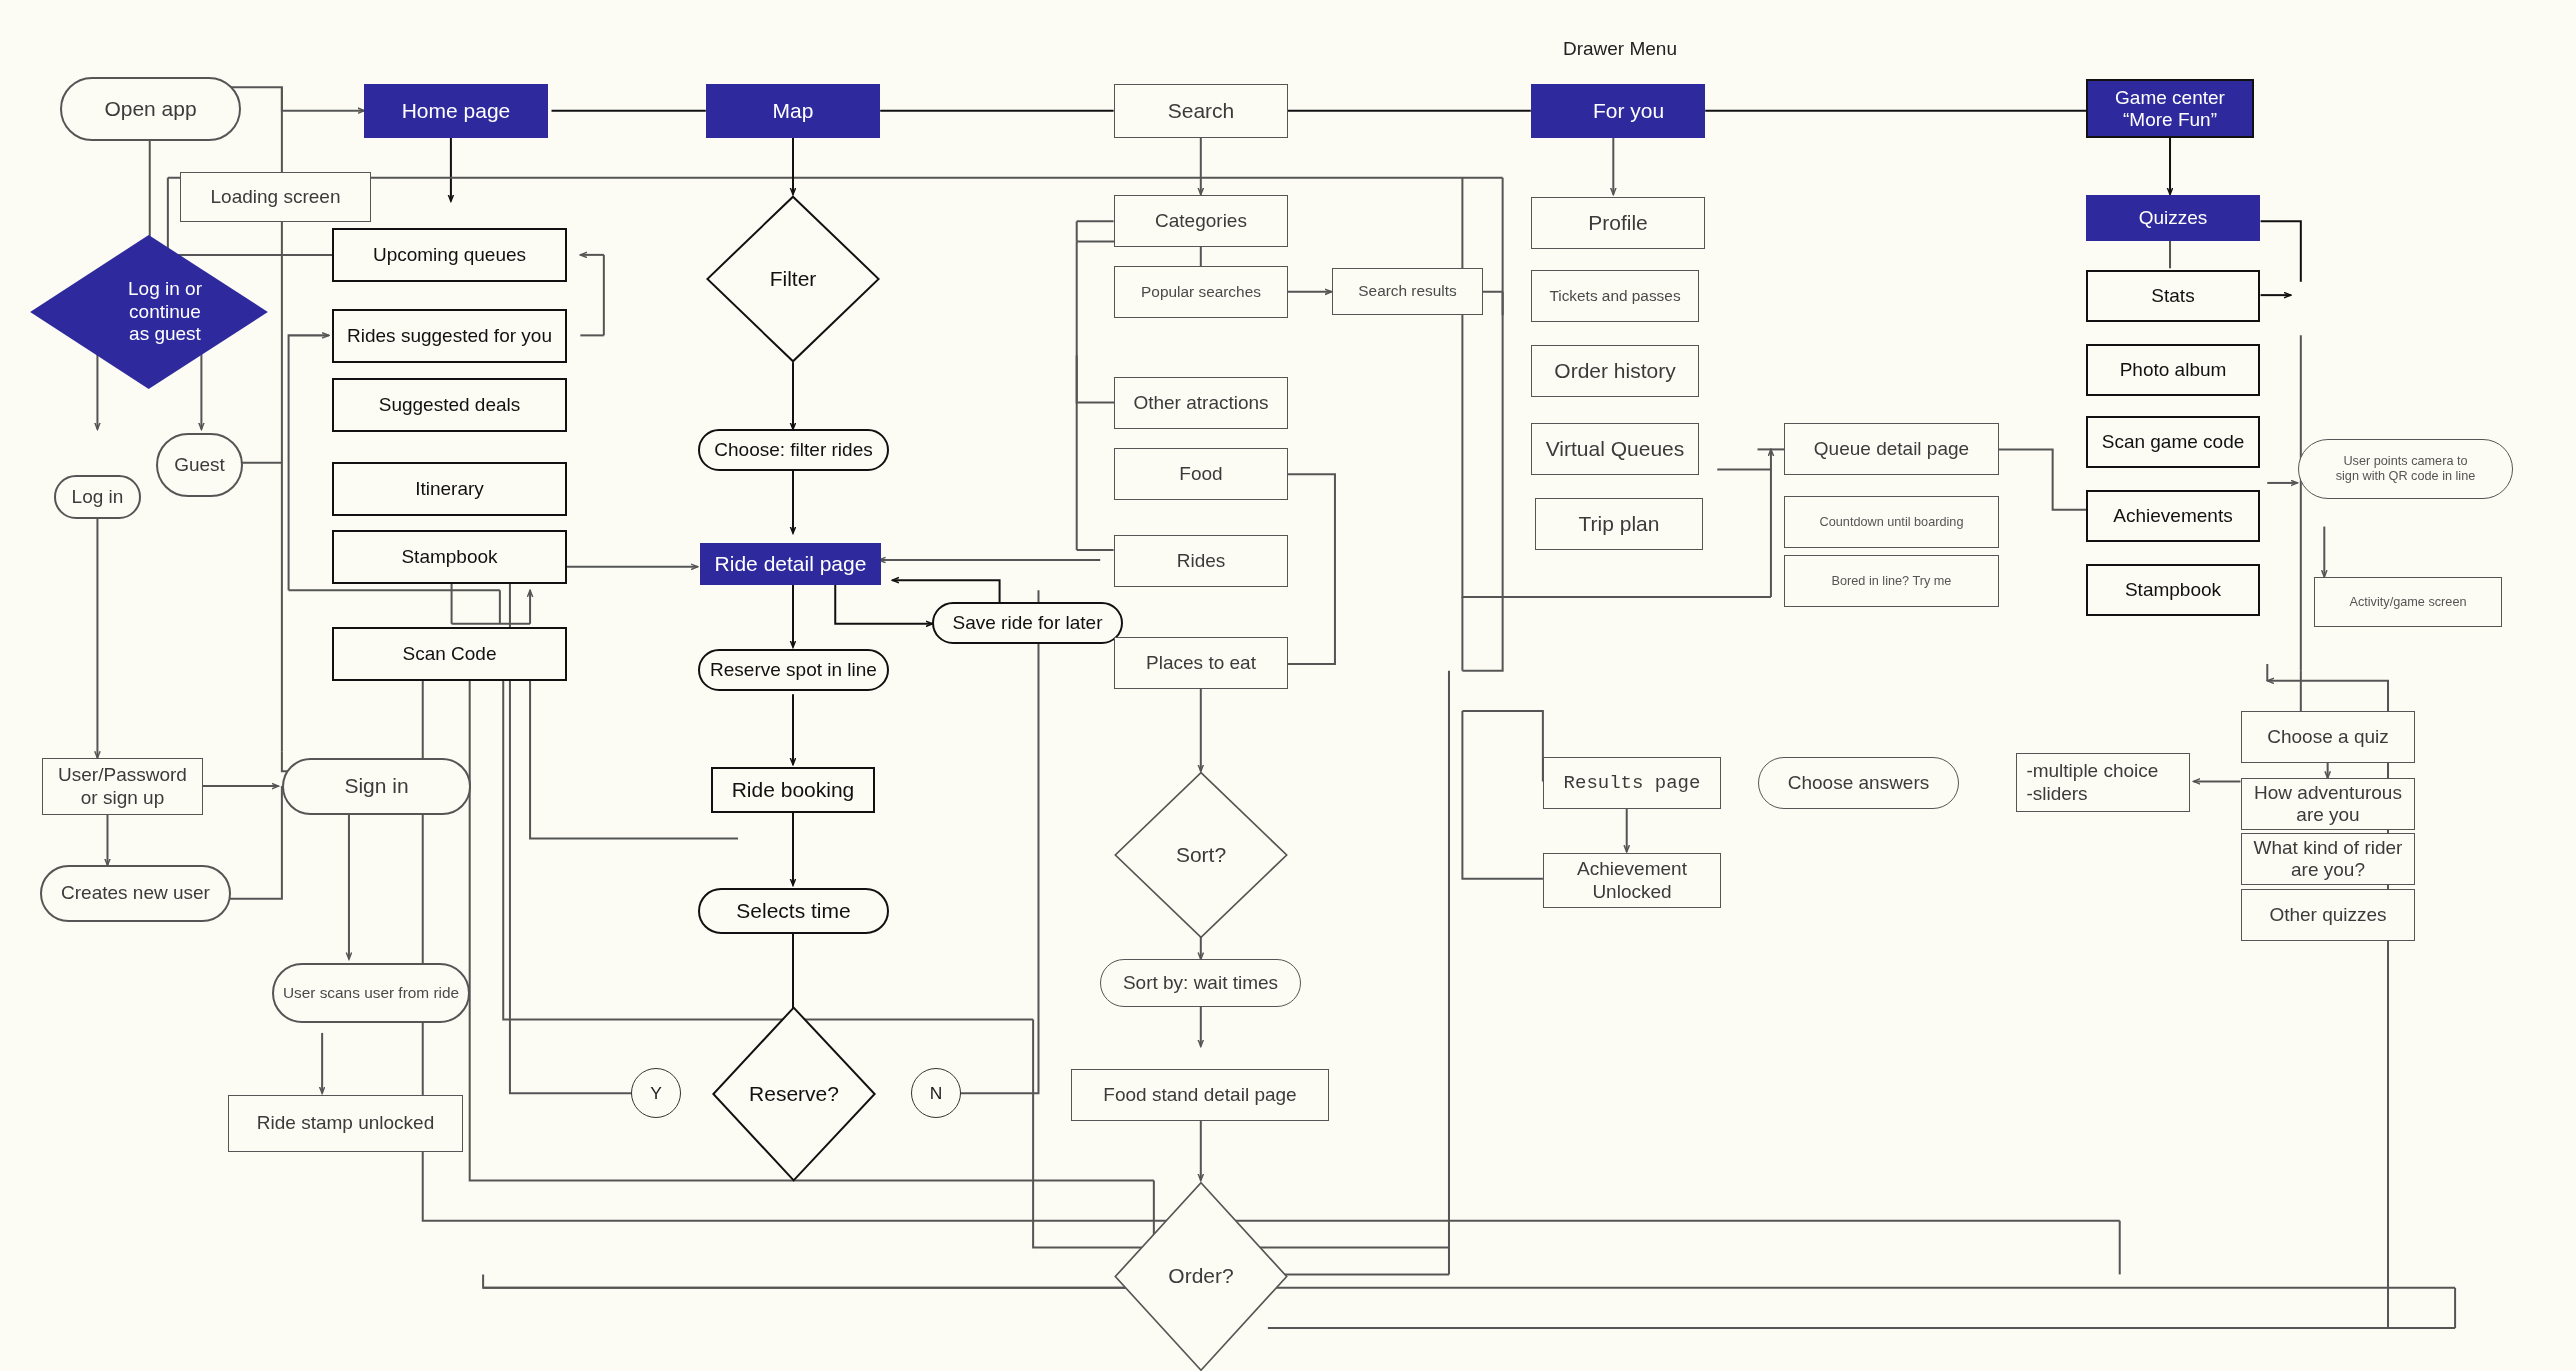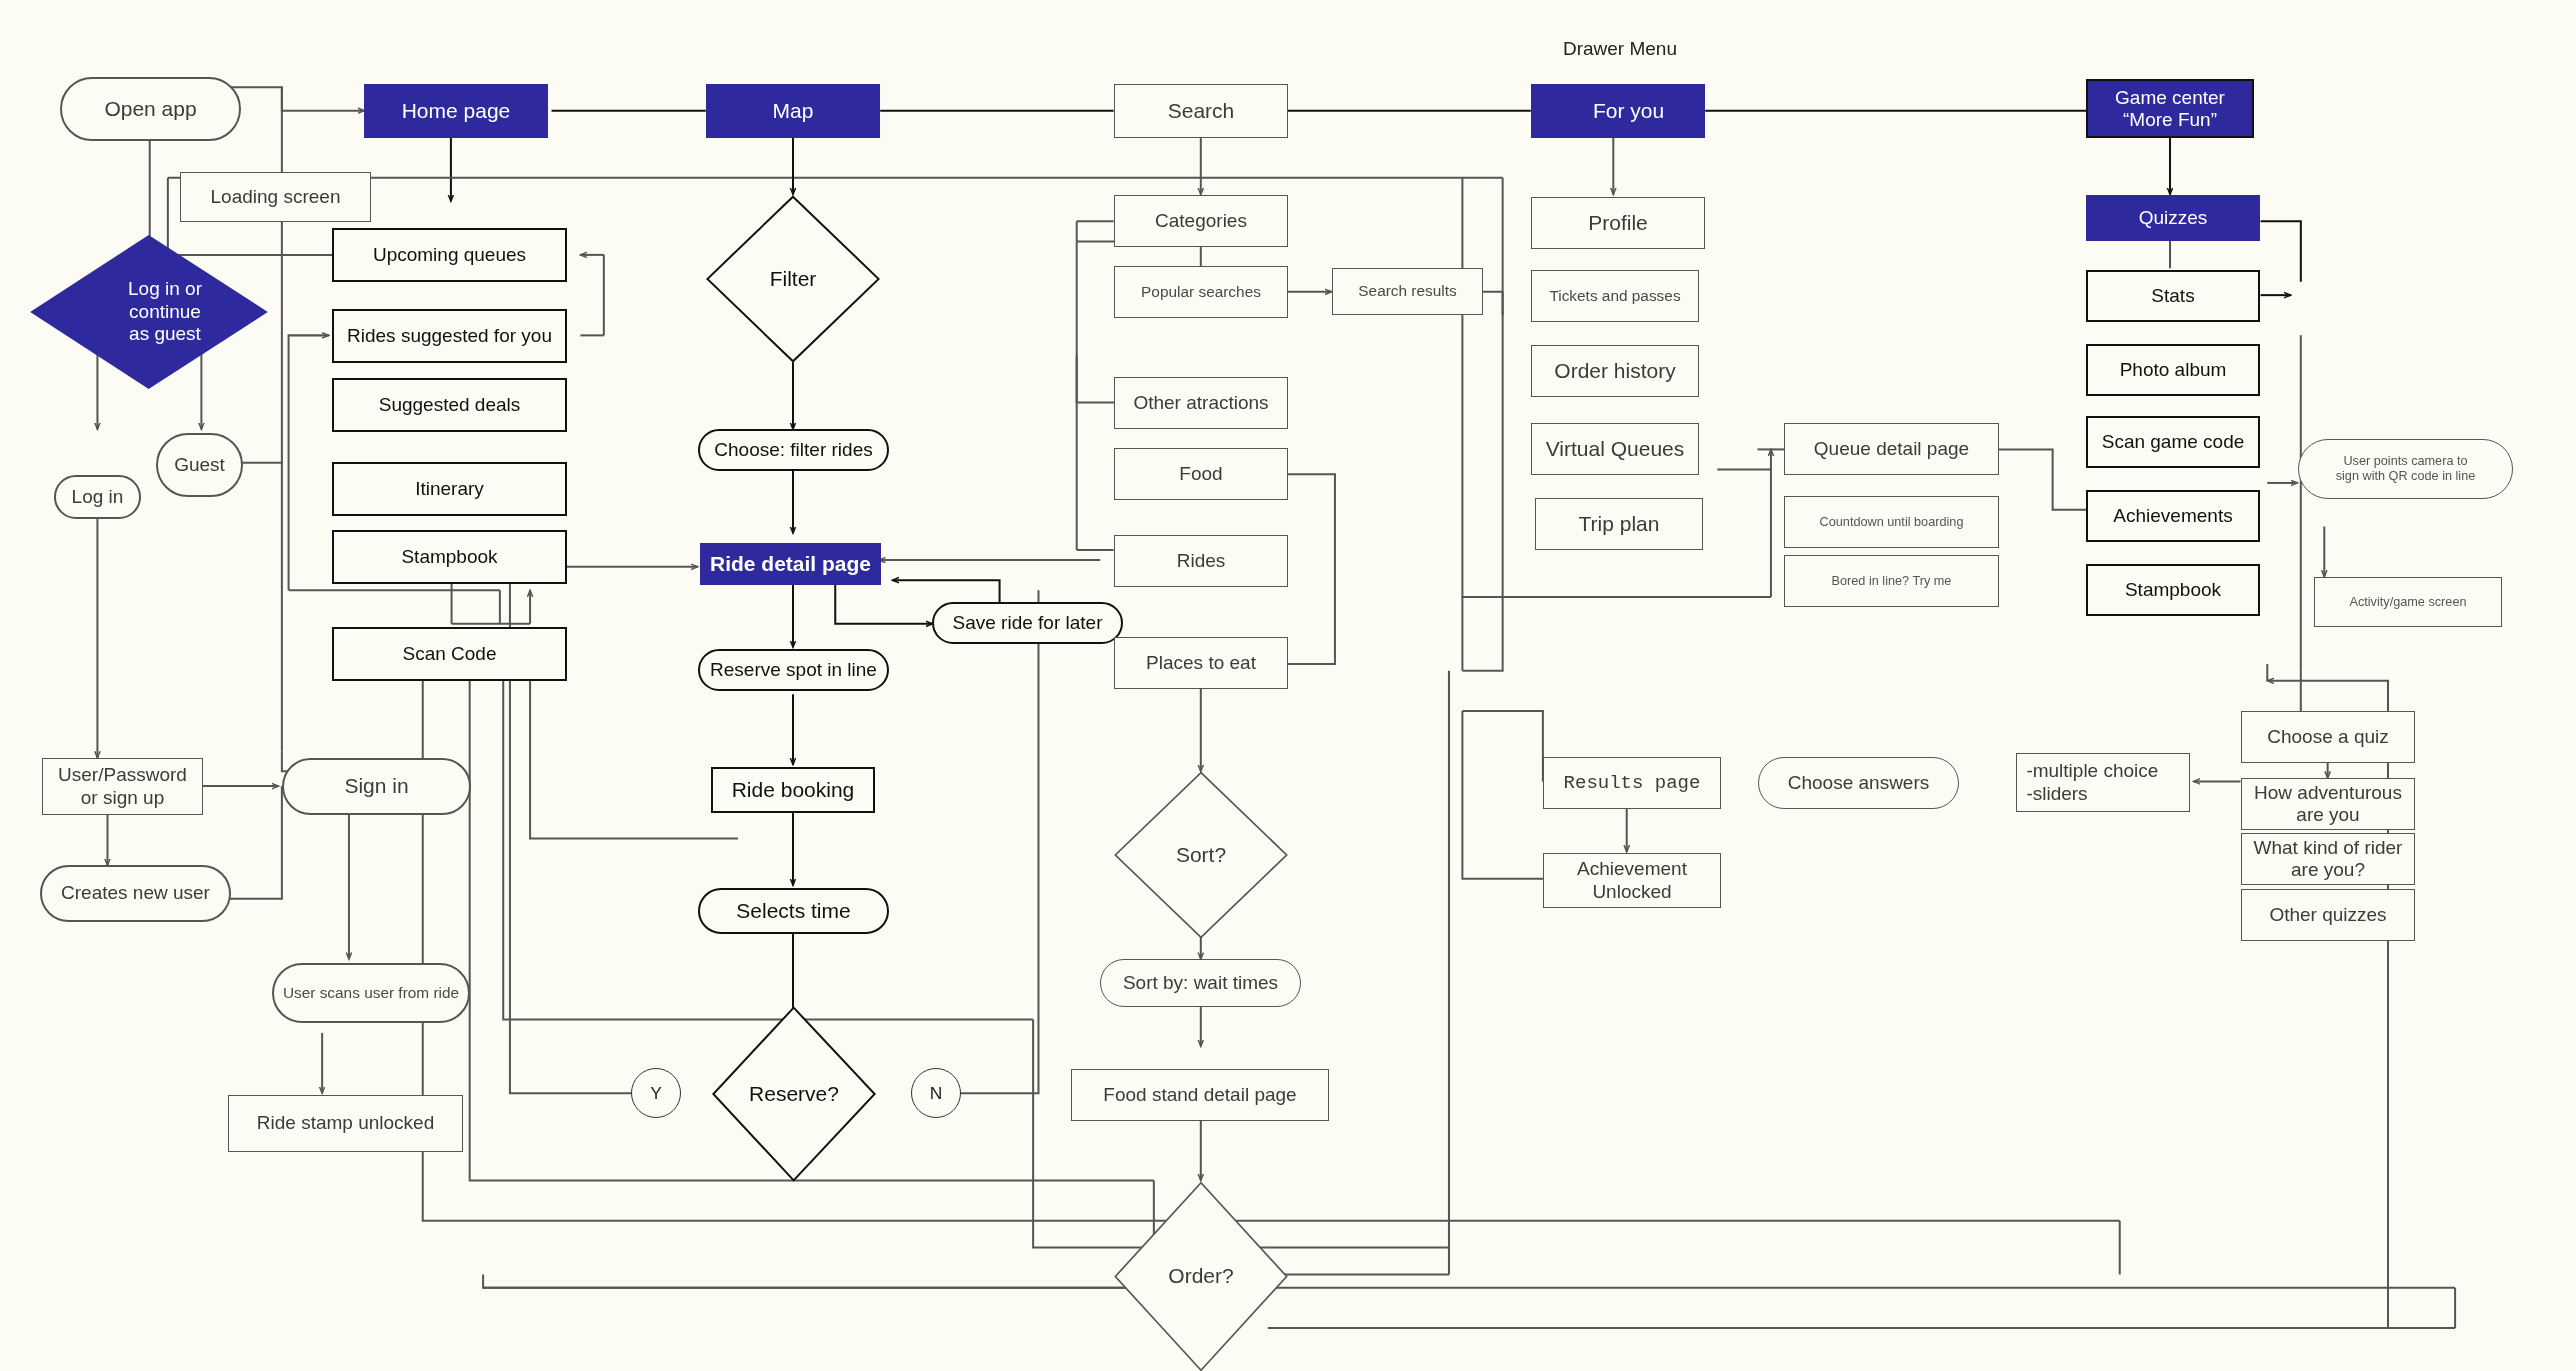--- a/index.html
+++ b/index.html
@@ -267,21 +267,21 @@
     <svg width="174" height="168" viewBox="0 0 260 250">
       <polygon points="130,2 258,125 130,248 2,125" fill="#fcfcf4" stroke="#111" stroke-width="3"></polygon>
     </svg>
     <div class="diamond-label lg" style="color:#111;">Filter</div>
   </div>
 
   <div class="node pill md dark" style="left:698px;top:429px;width:191px;height:42px;">
     <span>Choose: filter rides</span>
   </div>
 
-  <div class="node filled lg" style="left:700px;top:543px;width:181px;height:42px;font-weight:bold;">
+  <div class="node filled lg" style="left:700px;top:543px;width:181px;height:42px;">
     <span>Ride detail page</span>
   </div>
 
   <div class="node pill md dark" style="left:932px;top:602px;width:191px;height:42px;">
     <span>Save ride for later</span>
   </div>
 
   <div class="node pill md dark" style="left:698px;top:649px;width:191px;height:42px;">
     <span>Reserve spot in line</span>
   </div>

